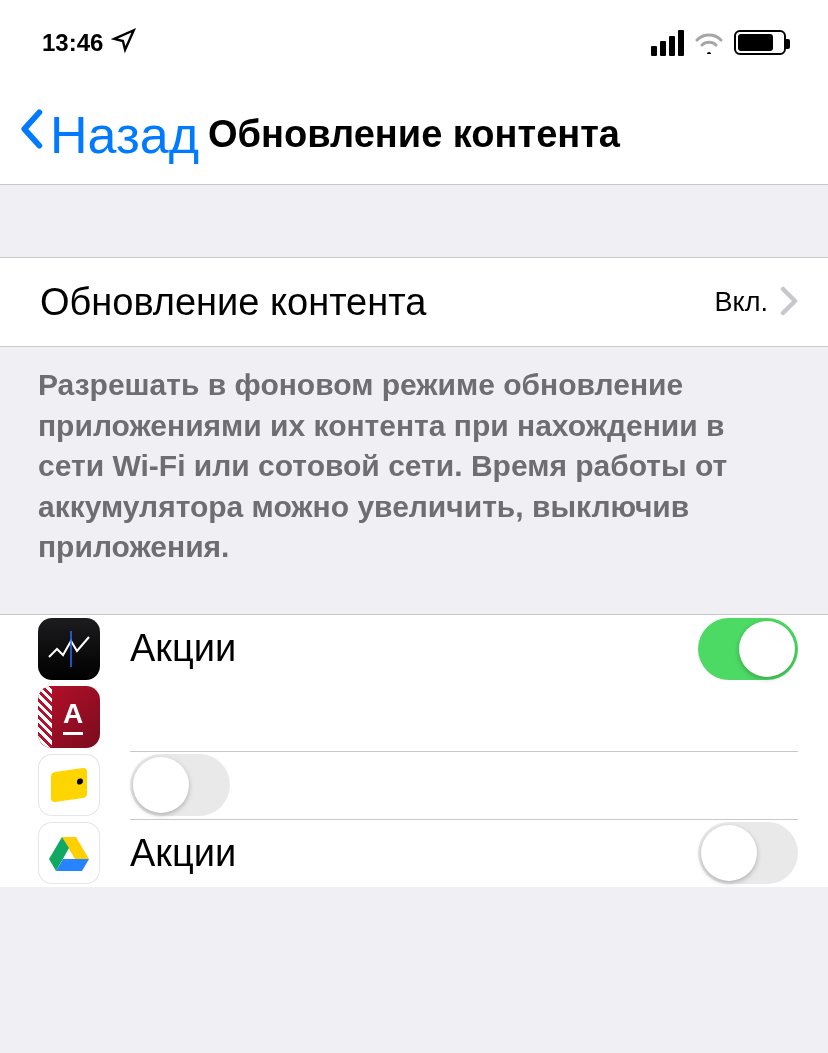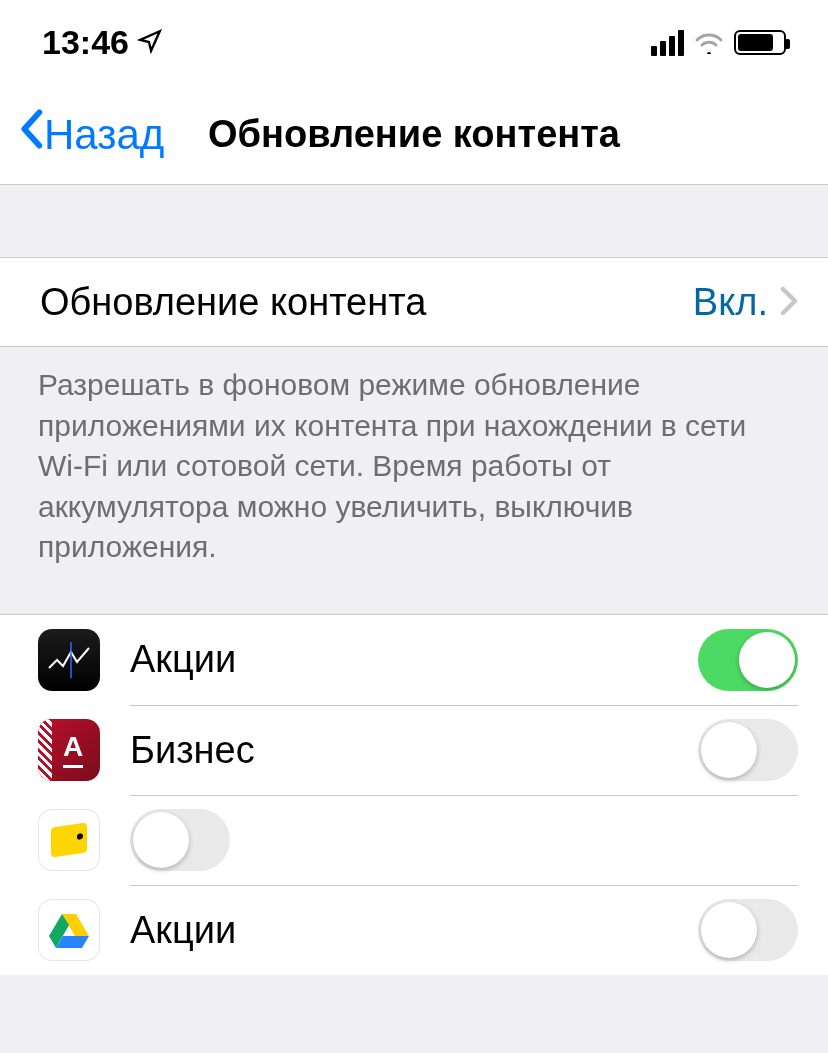--- a/index.html
+++ b/index.html
@@ -16,21 +16,21 @@
     height: 85px;
     display: flex;
     align-items: center;
     justify-content: space-between;
     padding: 0 42px 0 42px;
   }
   .status-left {
     display: flex;
     align-items: center;
     gap: 8px;
-    font-size: 34px;
+    font-size: 24px;
     font-weight: 600;
     justify-content: space-between;
   }
   .status-right {
     display: flex;
     align-items: center;
     gap: 10px;
   }
   .signal-bars { display: flex; align-items: flex-end; gap: 3px; }
   .signal-bars span { width: 6px; background: #000; border-radius: 1px; }
@@ -50,22 +50,23 @@
     background: #fff;
     height: 100px;
     border-bottom: 1px solid #c8c7cc;
     position: relative;
     display: flex;
     align-items: center;
   }
   .back-btn {
     display: flex;
     align-items: center;
+    gap: 6px;
     color: #007aff;
-    font-size: 42px;
+    font-size: 52px;
     padding-left: 18px;
     z-index: 2;
   }
   .back-chevron { font-size: 48px; font-weight: 400; line-height: 1; position:relative; top:-2px; }
   .nav-title {
     position: absolute;
     left: 0; right: 0;
     text-align: center;
     font-size: 38px;
     font-weight: 600;
@@ -77,35 +78,36 @@
   .cell {
     background: #fff;
     min-height: 90px;
     display: flex;
     align-items: center;
     padding: 0 30px 0 40px;
     border-top: 1px solid #c8c7cc;
     border-bottom: 1px solid #c8c7cc;
   }
   .cell-label { font-size: 38px; flex: 1; }
-  .cell-value { font-size: 38px; color: #0369a1; margin-right: 12px; }
+  .cell-value { font-size: 27px; color: #000000; margin-right: 12px; }
   .cell .chevron { color: #c7c7cc; font-size: 40px; line-height:1; }
 
   .footer-text {
     color: #6d6d72;
     font-size: 30px;
     line-height: 1.35;
     padding: 18px 38px 0 38px;
+    font-weight: bold;
   }
 
   .app-list { margin-top: 46px; background:#fff; border-top:1px solid #c8c7cc; }
   .app-row {
     display: flex;
     align-items: center;
-    height: 90px;
+    height: 68px;
     padding-left: 38px;
     padding-right: 30px;
   }
   .app-row + .app-row .row-inner { border-top: 1px solid #c8c7cc; }
   .row-inner {
     display:flex; align-items:center; flex:1; height:100%;
   }
   .app-icon {
     width: 62px; height: 62px; border-radius: 14px; flex-shrink:0; margin-right: 30px;
     display:flex; align-items:center; justify-content:center;
@@ -213,26 +215,20 @@
       <div class="toggle on">
           <div class="knob"></div>
         </div>
     </div>
   </div>
 
   <div class="app-row">
     <div class="app-icon icon-business">
         <span>A</span>
       </div>
-    <div class="row-inner">
-      <div class="app-name">Бизнес</div>
-      <div class="toggle off">
-          <div class="knob"></div>
-        </div>
-    </div>
   </div>
 
   <div class="app-row">
     <div class="app-icon icon-money">
         <div class="wallet"></div>
       </div>
     <div class="row-inner">
       <div class="toggle off">
           <div class="knob"></div>
         </div>

